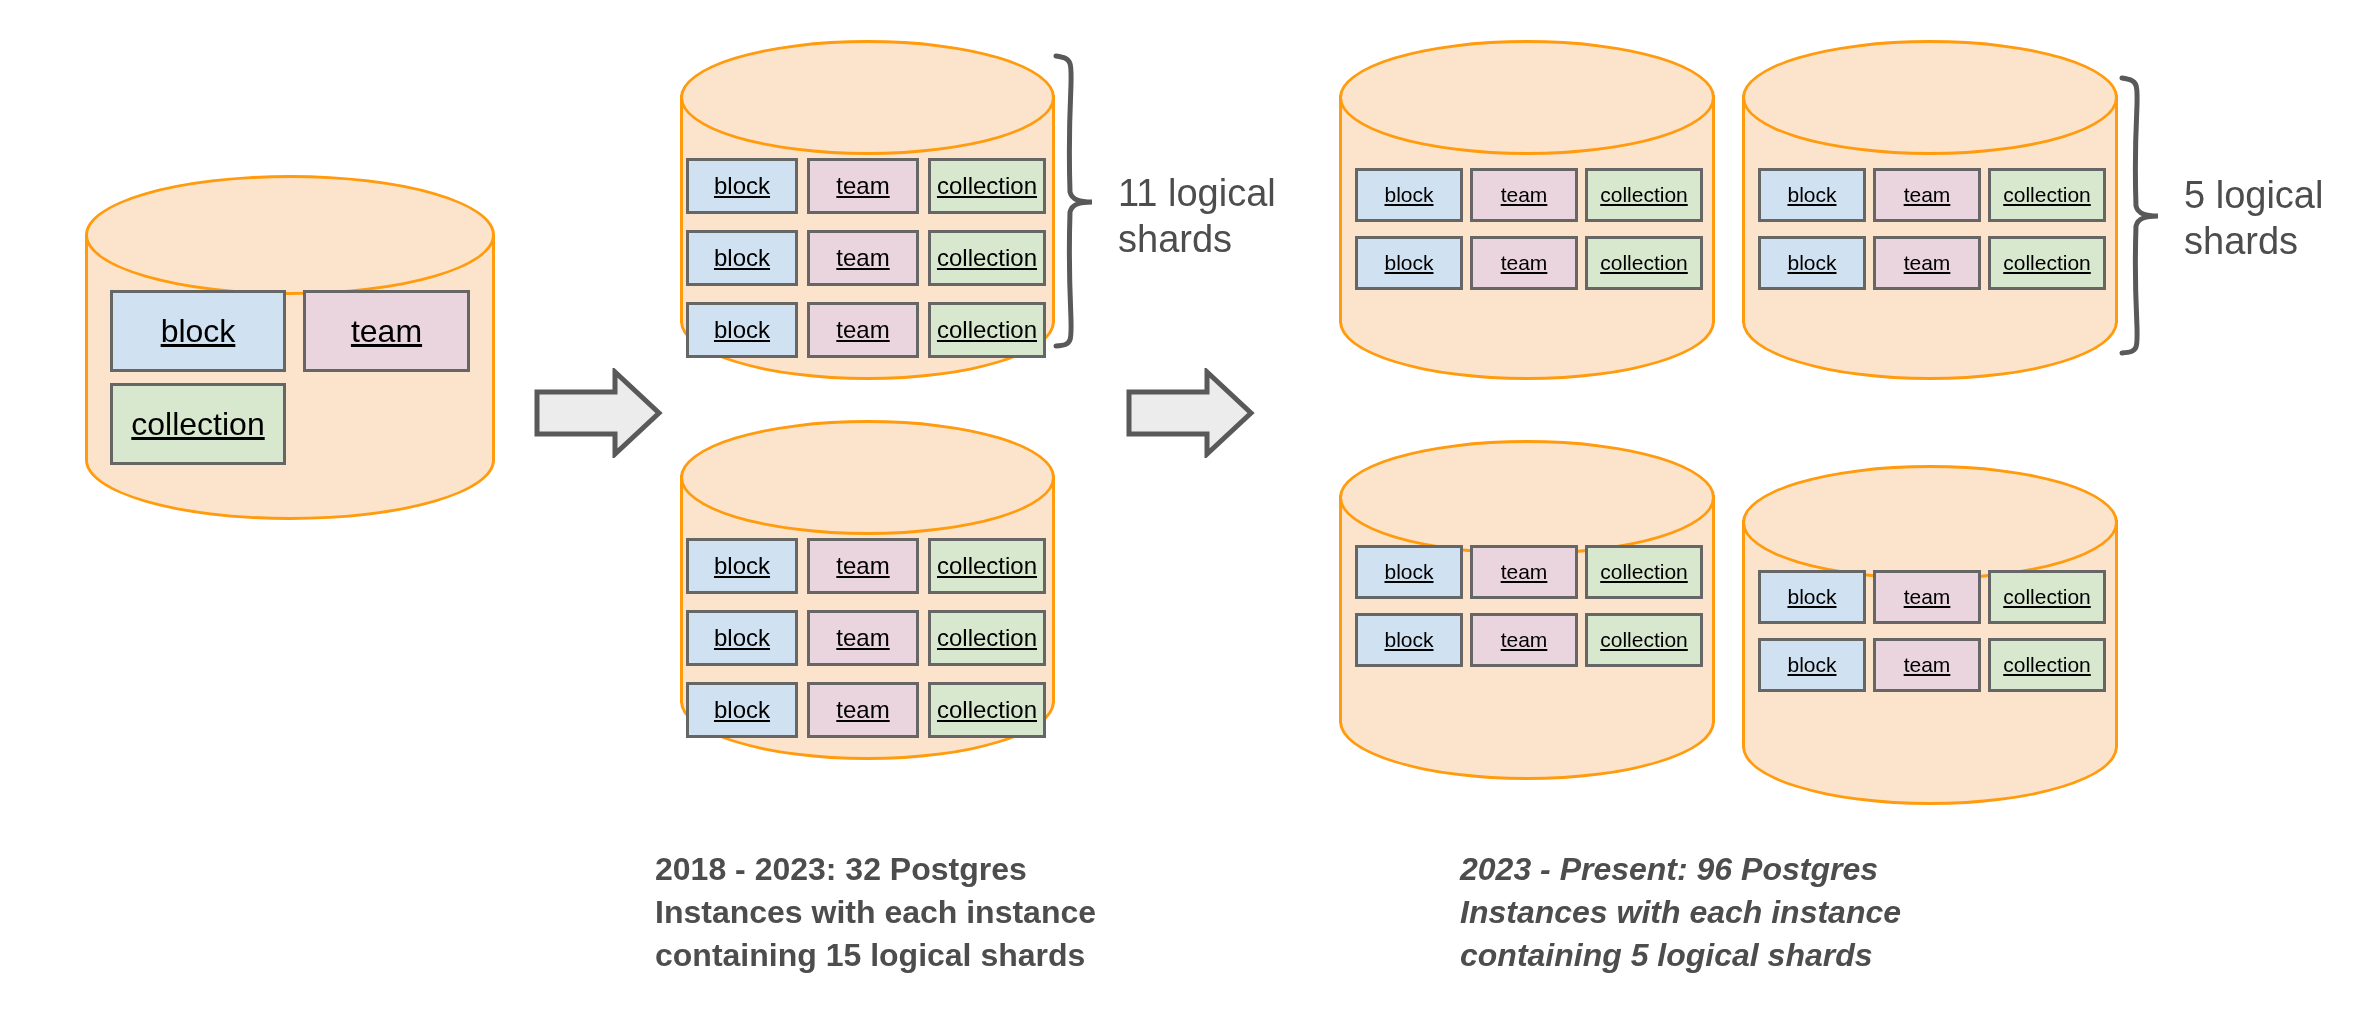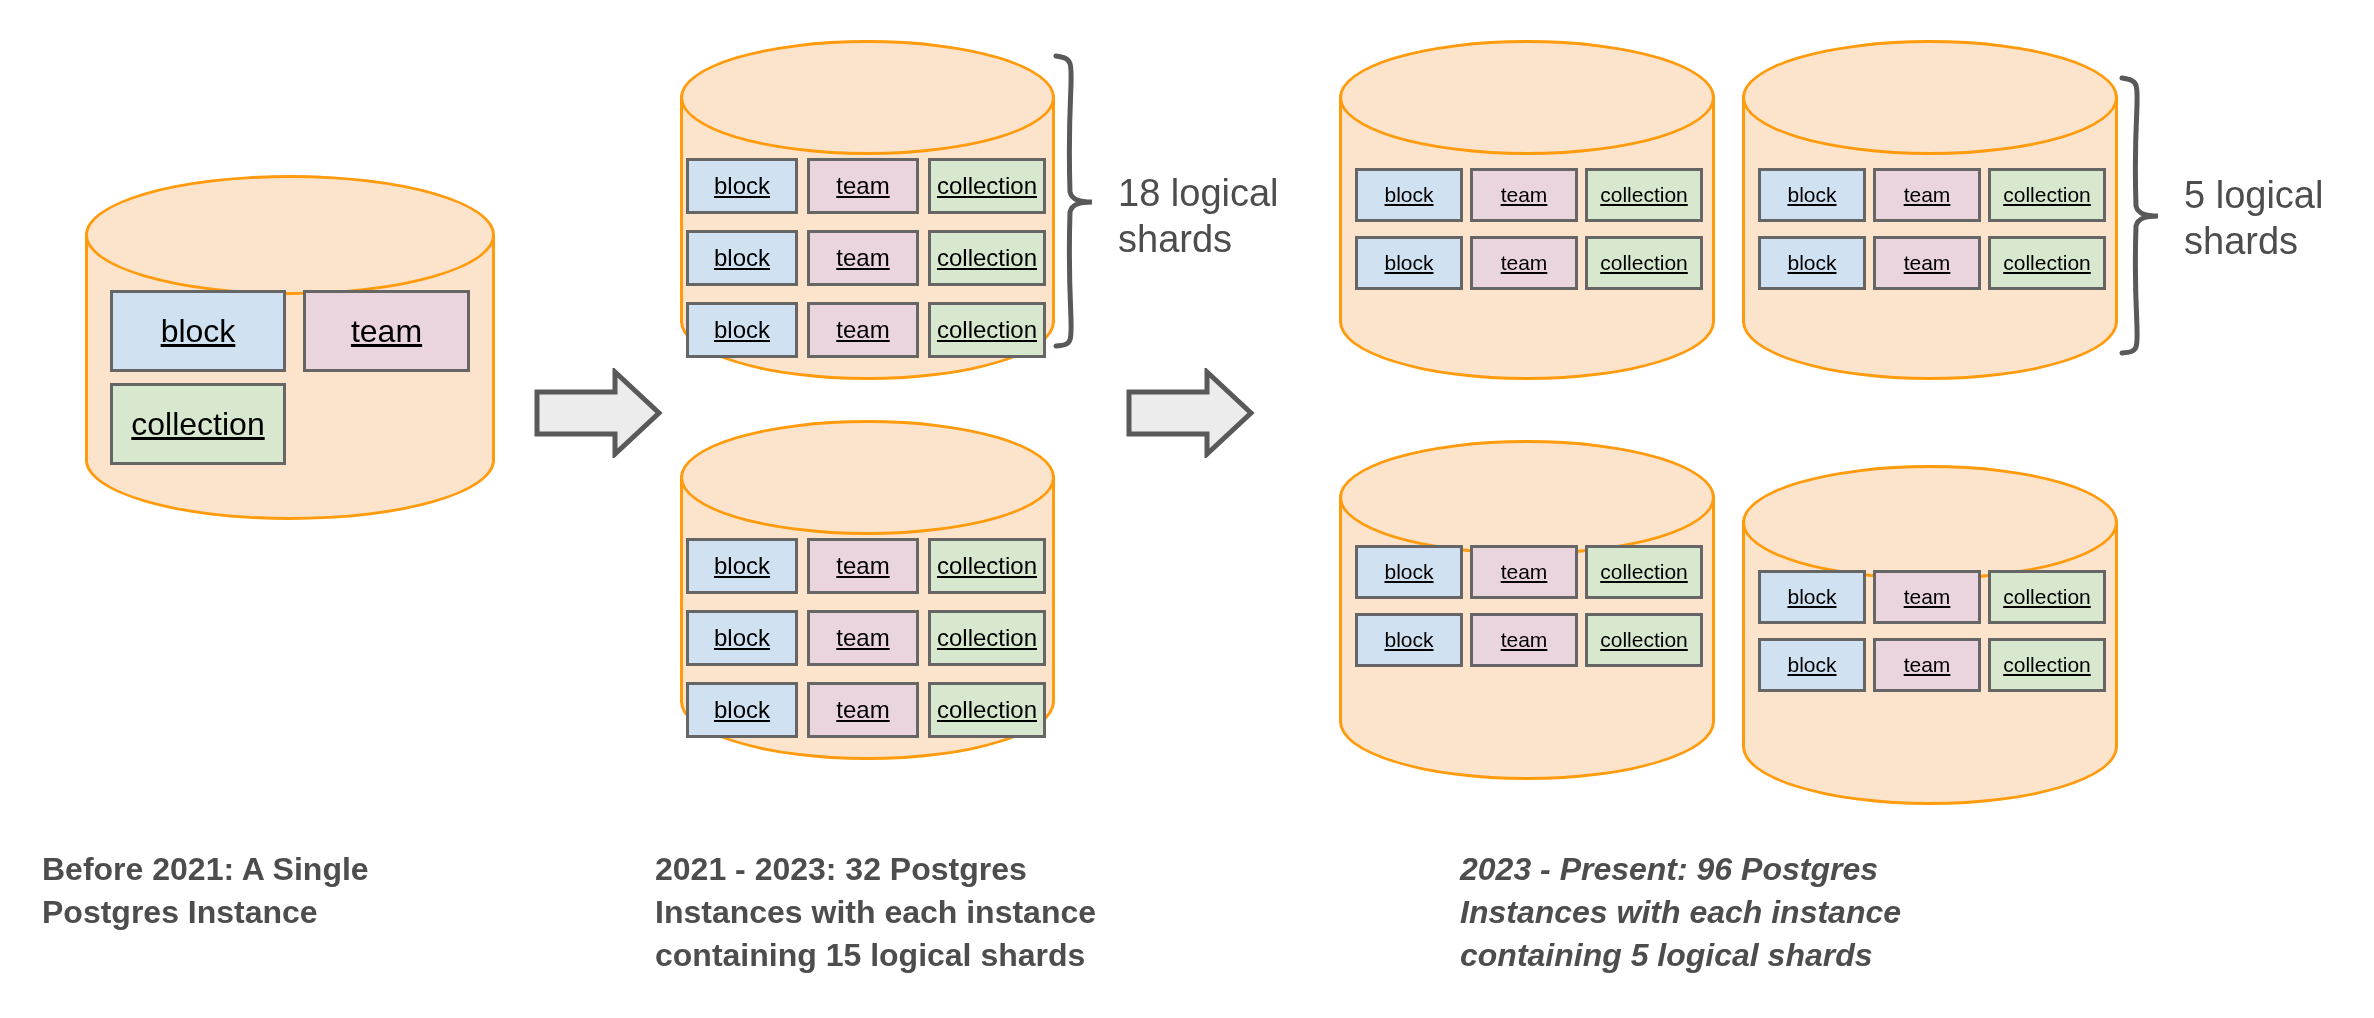--- a/index.html
+++ b/index.html
@@ -206,21 +206,21 @@
       <div class="shard collection" style="width:118px; font-size:24px;">collection</div>
     </div>
   </div>
 
   <div class="brace" style="left:1048px; top:50px; width:60px; height:300px;">
     <svg width="60" height="300" viewBox="0 0 60 300">
       <path d="M 8 6 C 34 10, 18 14, 22 142 C 24 150, 32 152, 44 152
                C 32 152, 24 154, 22 162 C 18 290, 34 294, 8 296" fill="none" stroke="#595959" stroke-width="5" stroke-linecap="round"></path>
     </svg>
   </div>
-  <div class="brace-label" style="left:1118px; top:170px; width:230px;">18 logical
+  <div class="brace-label" style="left:1118px; top:170px; width:230px;">11 logical
 shards</div>
 
   <div class="arrow" style="left:1125px; top:368px; width:130px; height:90px;">
     <svg width="130" height="90" viewBox="0 0 130 90">
       <polygon points="4,24 82,24 82,4 126,45 82,86 82,66 4,66" fill="#ececec" stroke="#595959" stroke-width="5" stroke-linejoin="miter"></polygon>
     </svg>
   </div>
 
   <div class="cyl" style="left:1339px; top:40px; width:376px; height:340px;">
     <div class="body" style="top:55px; height:228px;"></div>
@@ -320,24 +320,22 @@
     <div style="height:14px;"></div>
     <div class="shard-row" style="height:54px;">
       <div class="shard block" style="width:108px; font-size:21px;">block</div>
       <div style="width:7px;"></div>
       <div class="shard team" style="width:108px; font-size:21px;">team</div>
       <div style="width:7px;"></div>
       <div class="shard collection" style="width:118px; font-size:21px;">collection</div>
     </div>
   </div>
 
-  <div class="caption" style="left:42px; top:848px; width:520px;">Before 2021: A Single
-Postgres Instance</div>
-
-  <div class="caption" style="left:655px; top:848px; width:600px;">2021 - 2023: 32 Postgres
+
+  <div class="caption" style="left:655px; top:848px; width:600px;">2018 - 2023: 32 Postgres
 Instances with each instance
 containing 15 logical shards</div>
 
   <div class="caption" style="left:1460px; top:848px; width:600px;font-style:italic;">2023 - Present: 96 Postgres
 Instances with each instance
 containing 5 logical shards</div>
 
 </div>
 
 </body></html>

